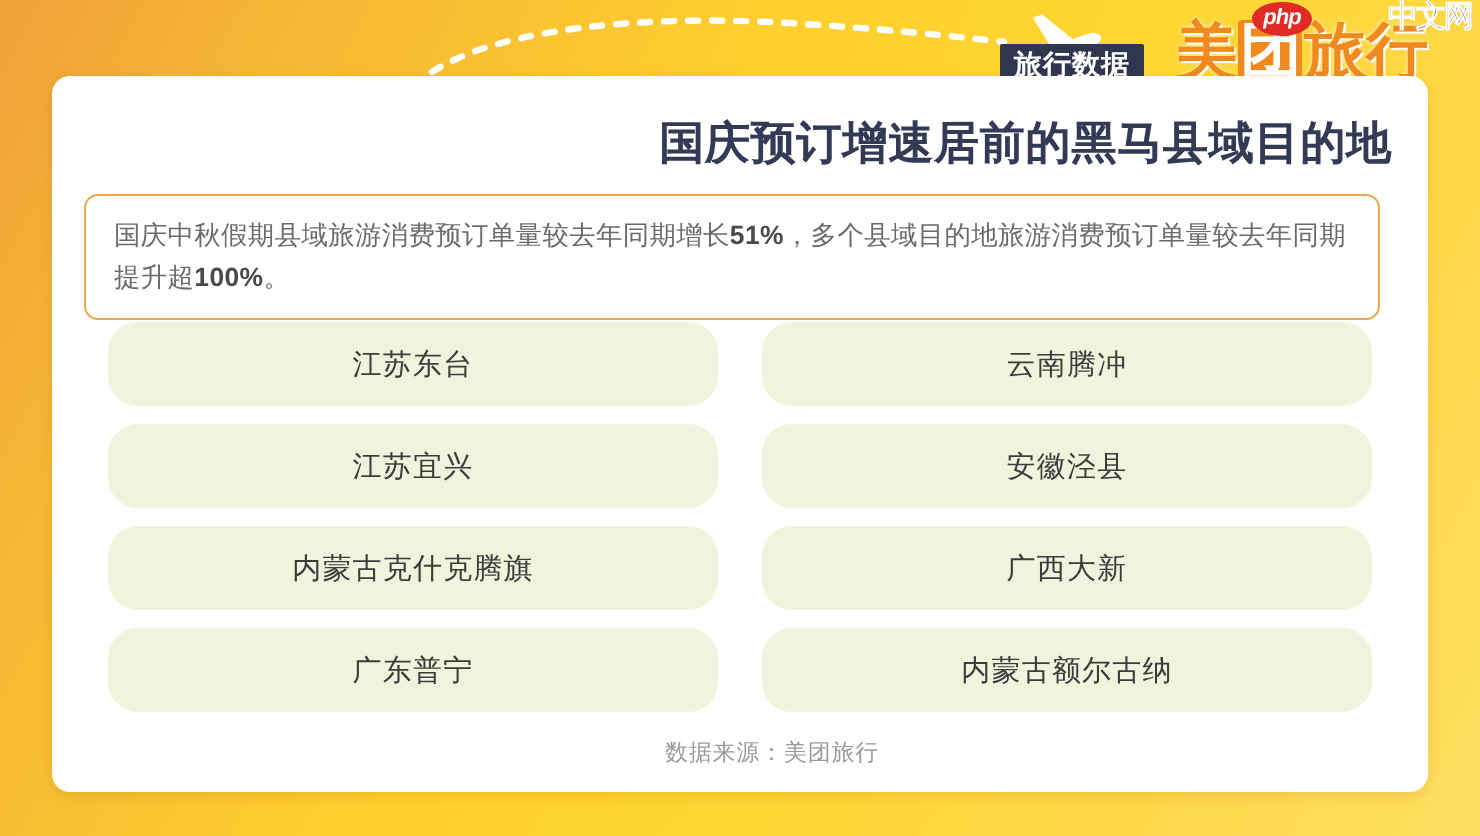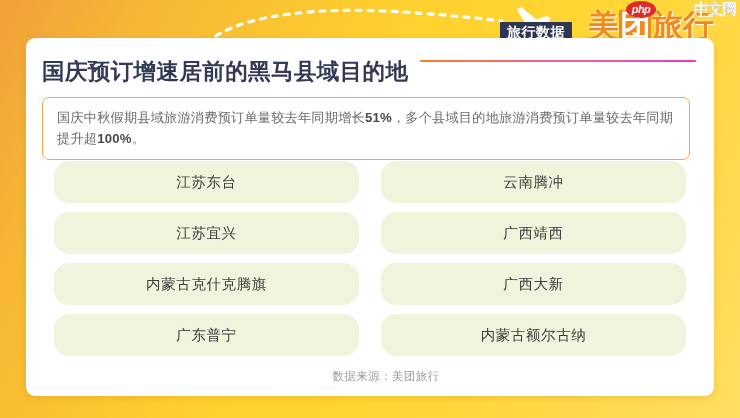--- a/index.html
+++ b/index.html
@@ -128,22 +128,23 @@
     border-radius: 9px;
     box-shadow: 0 2px 7px rgba(160, 100, 10, 0.18);
   }
 
   .title-row {
     position: absolute;
     left: 16px;
     top: 18px;
     right: 18px;
     display: flex;
-    align-items: flex-start;
+    align-items: flex-end;
     gap: 12px;
+    flex-direction: column;
   }
   .page-title {
     font-size: 22.5px;
     font-weight: bold;
     color: #323a55;
     letter-spacing: 0.4px;
     white-space: nowrap;
   }
   .title-rule {
     flex: 1;
@@ -250,21 +251,21 @@
     <div class="summary-box">
       <div class="summary-text">
         <span>国庆中秋假期县域旅游消费预订单量较去年同期增长</span><b>51%</b><span>，多个县域目的地旅游消费预订单量较去年同期提升超</span><b>100%</b><span>。</span>
       </div>
     </div>
 
     <div class="pill-grid">
       <div class="pill">江苏东台</div>
       <div class="pill">云南腾冲</div>
       <div class="pill">江苏宜兴</div>
-      <div class="pill">广西靖西</div>
+      <div class="pill">安徽泾县</div>
       <div class="pill">内蒙古克什克腾旗</div>
       <div class="pill">广西大新</div>
       <div class="pill">广东普宁</div>
       <div class="pill">内蒙古额尔古纳</div>
     </div>
 
     <div class="source-note">数据来源：美团旅行</div>
   </div>
 
 </div>

